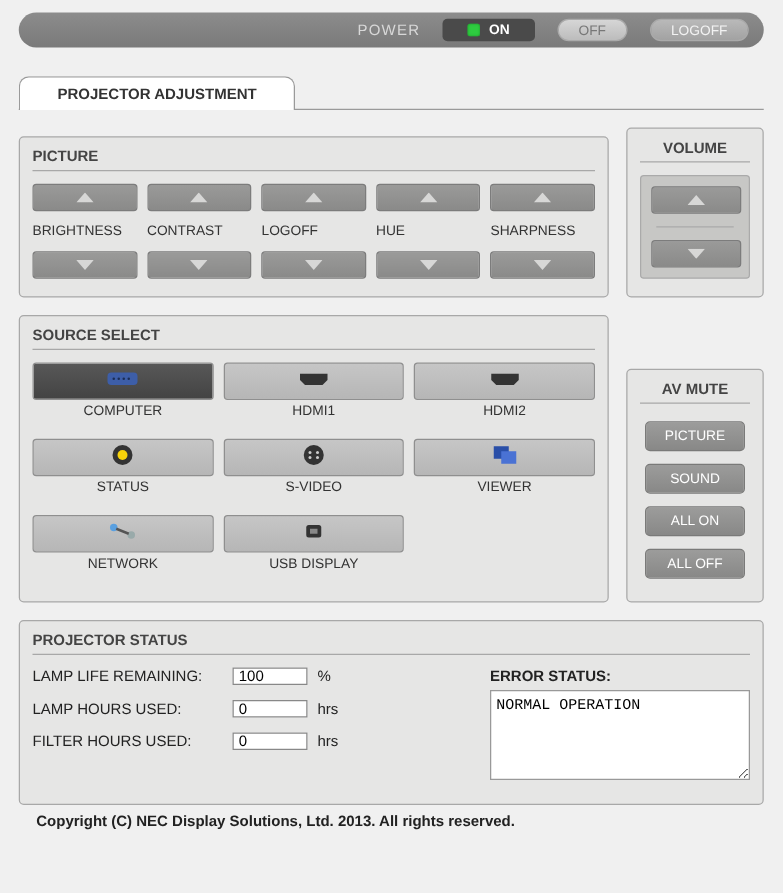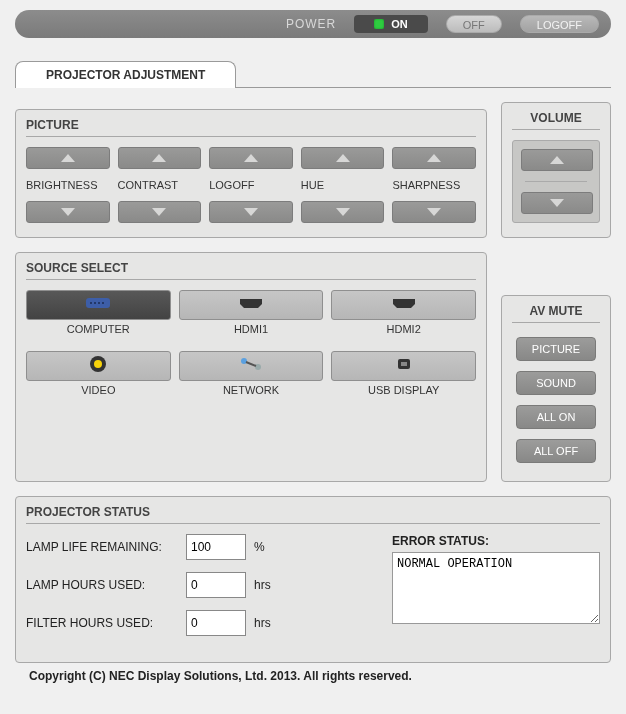--- a/index.html
+++ b/index.html
@@ -83,21 +83,21 @@
     width:80px; height:24px; border-radius:4px; font-size:11px; color:#fff;
     background: linear-gradient(to bottom,#9c9c9b,#888887);
     border:1px solid #7a7a79; cursor:pointer;
     display:flex; align-items:center; justify-content:center;
   }
   .status { width:100%; }
   .status-body { display:flex; gap:36px; }
   .status-left { flex:0 0 330px; }
   .srow { display:flex; align-items:center; margin-bottom:12px; }
   .srow label { flex:0 0 160px; font-size:12px; color:#222; }
-  .srow input { width:60px; height:26px; border:1px solid #888; font-size:12px; padding:2px 4px; background:#fff; }
+  .srow input { width:60px; height:14px; border:1px solid #888; font-size:12px; padding:2px 4px; background:#fff; }
   .srow .unit { font-size:12px; margin-left:8px; color:#222; }
   .status-right { flex:1; }
   .err-label { font-size:12px; font-weight:bold; color:#222; margin-bottom:4px; display:block;}
   .err-box { width:100%; height:72px; border:1px solid #999; background:#fff; font-family:"Courier New",monospace; font-size:12px; padding:4px; resize:both; }
   .copyright { font-size:12px; font-weight:bold; color:#222; margin:6px 0 0 14px; }
   .icon-svg { pointer-events:none; }
 </style>
 </head>
 <body>
 
@@ -231,21 +231,42 @@
               </div>
               <div class="src-label">HDMI2</div>
             </div>
             <div>
               <div class="srcbtn">
                 <span><svg width="18" height="18">
                     <circle cx="9" cy="9" r="8" fill="#333"></circle>
                     <circle cx="9" cy="9" r="4" fill="#f7d20a"></circle>
                   </svg></span>
               </div>
-              <div class="src-label">VIDEO</div>
+              <div class="src-label">STATUS</div>
+            </div>
+            <div>
+              <div class="srcbtn">
+                <span><svg width="18" height="18">
+                    <circle cx="9" cy="9" r="8" fill="#333"></circle>
+                    <circle cx="6" cy="7" r="1.2" fill="#ccc"></circle>
+                    <circle cx="12" cy="7" r="1.2" fill="#ccc"></circle>
+                    <circle cx="6" cy="11" r="1.2" fill="#ccc"></circle>
+                    <circle cx="12" cy="11" r="1.2" fill="#ccc"></circle>
+                  </svg></span>
+              </div>
+              <div class="src-label">S-VIDEO</div>
+            </div>
+            <div>
+              <div class="srcbtn">
+                <span><svg width="24" height="18">
+                    <rect x="3" y="2" width="12" height="10" fill="#2a4fa8"></rect>
+                    <rect x="9" y="6" width="12" height="10" fill="#4a72d4"></rect>
+                  </svg></span>
+              </div>
+              <div class="src-label">VIEWER</div>
             </div>
             <div>
               <div class="srcbtn">
                 <span><svg width="26" height="16">
                     <circle cx="6" cy="5" r="3" fill="#5aa0e0"></circle>
                     <circle cx="20" cy="11" r="3" fill="#9aa"></circle>
                     <line x1="8" y1="6" x2="18" y2="10" stroke="#555" stroke-width="2"></line>
                   </svg></span>
               </div>
               <div class="src-label">NETWORK</div>

